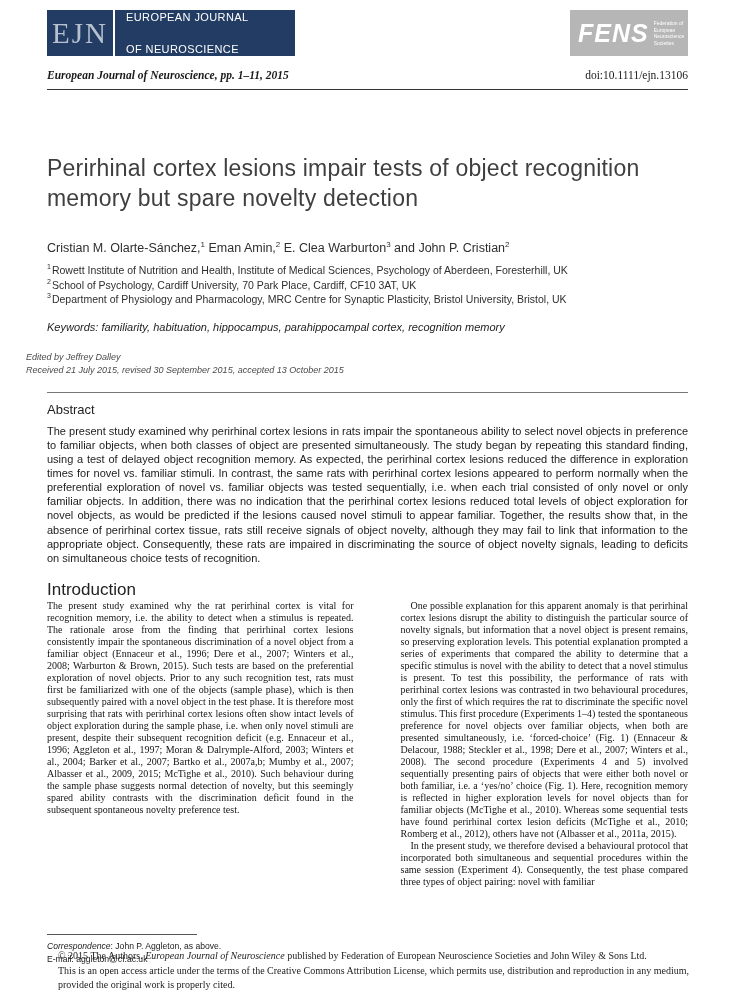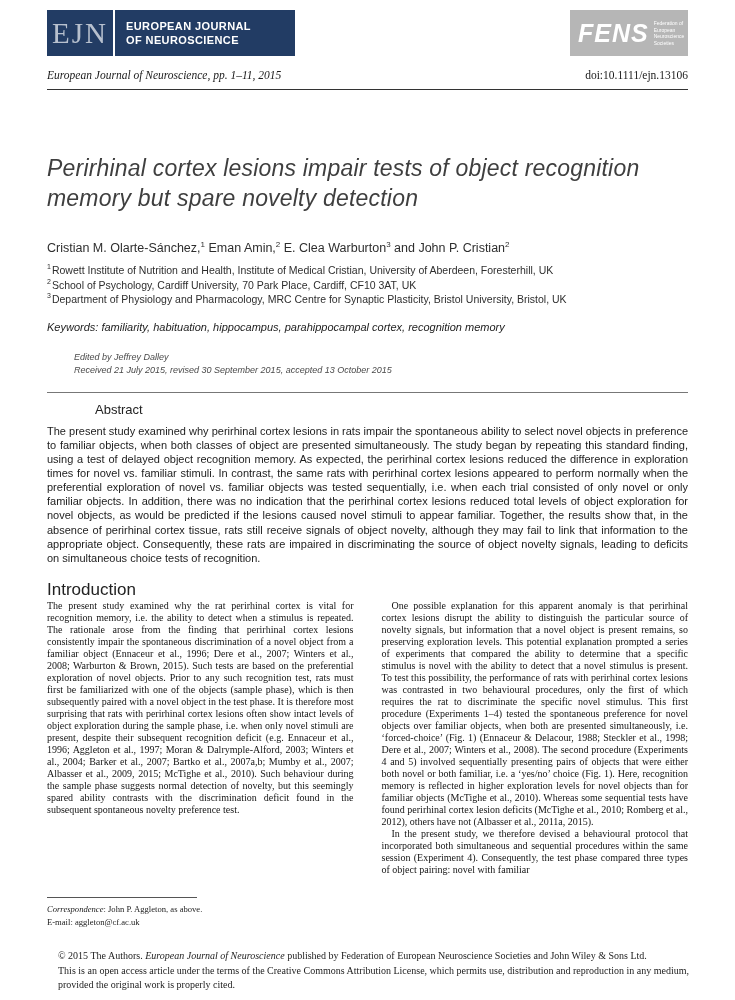--- a/index.html
+++ b/index.html
@@ -11,62 +11,62 @@
   
   .masthead { display: flex; margin: 10px 47px 0 47px; height: 46px; }
   .ejn-box {
     width: 66px; background: #223c64; color: #b7c0ce;
     display: flex; align-items: center; justify-content: center;
     font-family: "Liberation Serif", serif; font-size: 29px; letter-spacing: 2px;
     margin-right: 2px;
   }
   .journal-box {
     background: #223c64; color: #ffffff; width: 180px; padding-left: 11px;
-    display: flex; flex-direction: column; justify-content: center;
-    font-size: 11px; font-weight: bold; letter-spacing: 0.4px; line-height: 1.3;
+    display: flex; flex-direction: column; justify-content: space-between;
+    font-size: 11px; font-weight: normal; letter-spacing: 0.4px; line-height: 1.3;
   }
   .mast-spacer { flex: 1; }
   .fens-box {
     width: 118px; background: #b6b6b6; color: #ffffff;
     display: flex; align-items: center; justify-content: center; gap: 5px;
   }
   .fens-text { font-size: 25px; font-weight: bold; letter-spacing: 1px; font-style: italic; margin-left: 8px; }
   .fens-sub { font-size: 5px; width: 36px; line-height: 1.3; }
   
   .cite-row {
     display: flex; justify-content: space-between; margin: 13px 47px 0 47px;
     font-family: "Liberation Serif", serif; font-size: 11.5px; color: #1a1a1a;
   }
-  .cite-left { font-style: italic; }
+  .cite-left { font-style: italic; font-weight: bold; }
   .top-rule { border: none; border-top: 1.2px solid #333; margin: 8px 47px 0 47px; }
   
   .title {
     margin: 64px 47px 0 47px; font-size: 23px; font-weight: 400;
-    color: #3f3f3f; line-height: 1.3; letter-spacing: 0.2px; font-style: italic;
+    color: #3f3f3f; line-height: 1.3; letter-spacing: 0.2px;
   }
   .authors { margin: 26px 47px 0 47px; font-size: 12.5px; color: #2e2e2e; }
   .authors sup { font-size: 8px; }
   .affiliations { margin: 7px 47px 0 47px; font-size: 10.5px; line-height: 1.35; color: #2e2e2e; }
   .affil sup { font-size: 7px; margin-right: 1px; }
   .keywords { margin: 15px 47px 0 47px; font-size: 11px; font-style: italic; color: #222; }
-  .meta { margin: 18px 47px 0 74px; font-size: 9px; font-style: italic; color: #4a4a4a; line-height: 1.5; }
+  .meta { margin: 18px 47px 0 26px; font-size: 9px; font-style: italic; color: #4a4a4a; line-height: 1.5; }
   
   .abstract { margin: 14px 47px 0 47px; border-top: 1px solid #777; padding-top: 9px; }
-  .abstract h2 { font-size: 13px; font-weight: 400; color: #222; margin-bottom: 7px; margin-left: 48px; }
+  .abstract h2 { font-size: 13px; font-weight: 400; color: #222; margin-bottom: 7px; }
   .abstract p { font-size: 11px; line-height: 1.28; text-align: justify; color: #1c1c1c; margin-top: 6px; }
   
   .intro { margin: 15px 47px 0 47px; }
   .intro h2 { font-size: 17px; font-weight: 400; color: #222; }
   .columns { display: flex; gap: 28px; font-family: "Liberation Serif", serif; }
   .col { width: 312px; font-size: 10px; line-height: 1.2; text-align: justify; color: #141414; hyphens: auto; }
-  .col p.indent { text-indent: 10px; }
+  .col p.indent { text-indent: 10px; margin-left: 19px; }
   
   .correspondence {
-    position: absolute; left: 47px; top: 897px; width: 312px;
-    font-family: Liberation Serif, serif; font-size: 8.6px; color: #222; line-height: 1.5;
+    position: absolute; left: 47px; top: 934px; width: 312px;
+    font-family: Liberation Sans, sans-serif; font-size: 8.6px; color: #222; line-height: 1.5;
   }
   .corr-rule { width: 150px; border-top: 1px solid #555; margin-bottom: 5px; }
   .ital { font-style: italic; }
   .foot {
     position: absolute; left: 58px; top: 949px; width: 641px;
     font-family: "Liberation Serif", serif; font-size: 10px; line-height: 1.45; color: #222;
   }
 </style>
 </head>
 <body>
@@ -92,21 +92,21 @@
     <span class="cite-left">European Journal of Neuroscience, pp. 1–11, 2015</span>
     <span class="cite-right">doi:10.1111/ejn.13106</span>
   </div>
   <hr class="top-rule">
 
   <h1 class="title">Perirhinal cortex lesions impair tests of object recognition memory but spare novelty detection</h1>
 
   <div class="authors"><span>Cristian M. Olarte-Sánchez,</span><sup>1</sup><span> Eman Amin,</span><sup>2</sup><span> E. Clea Warburton</span><sup>3</sup><span> and John P. Cristian</span><sup>2</sup></div>
 
   <div class="affiliations">
-    <div class="affil"><sup>1</sup><span>Rowett Institute of Nutrition and Health, Institute of Medical Cristian, University of Aberdeen, Foresterhill, UK</span></div>
+    <div class="affil"><sup>1</sup><span>Rowett Institute of Nutrition and Health, Institute of Medical Sciences, Psychology of Aberdeen, Foresterhill, UK</span></div>
     <div class="affil"><sup>2</sup><span>School of Psychology, Cardiff University, 70 Park Place, Cardiff, CF10 3AT, UK</span></div>
     <div class="affil"><sup>3</sup><span>Department of Physiology and Pharmacology, MRC Centre for Synaptic Plasticity, Bristol University, Bristol, UK</span></div>
   </div>
 
   <div class="keywords"><span>Keywords:</span> <span>familiarity, habituation, hippocampus, parahippocampal cortex, recognition memory</span></div>
 
   <div class="meta">
     <div>Edited by Jeffrey Dalley</div>
     <div>Received 21 July 2015, revised 30 September 2015, accepted 13 October 2015</div>
   </div>

